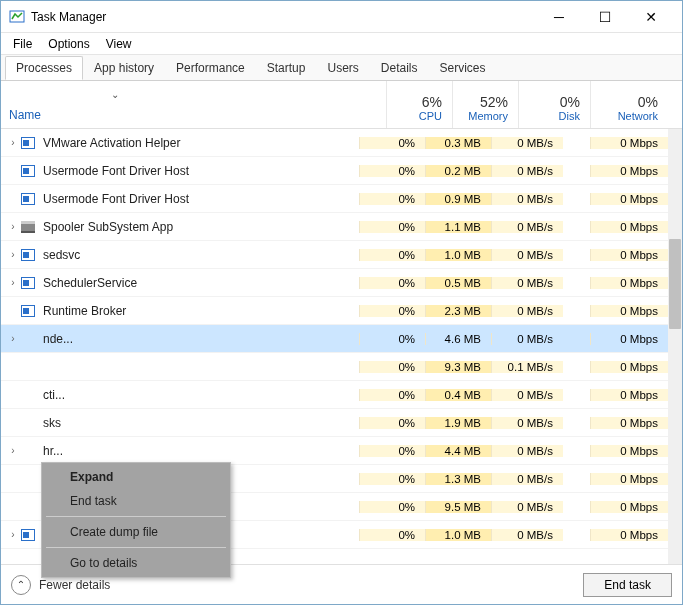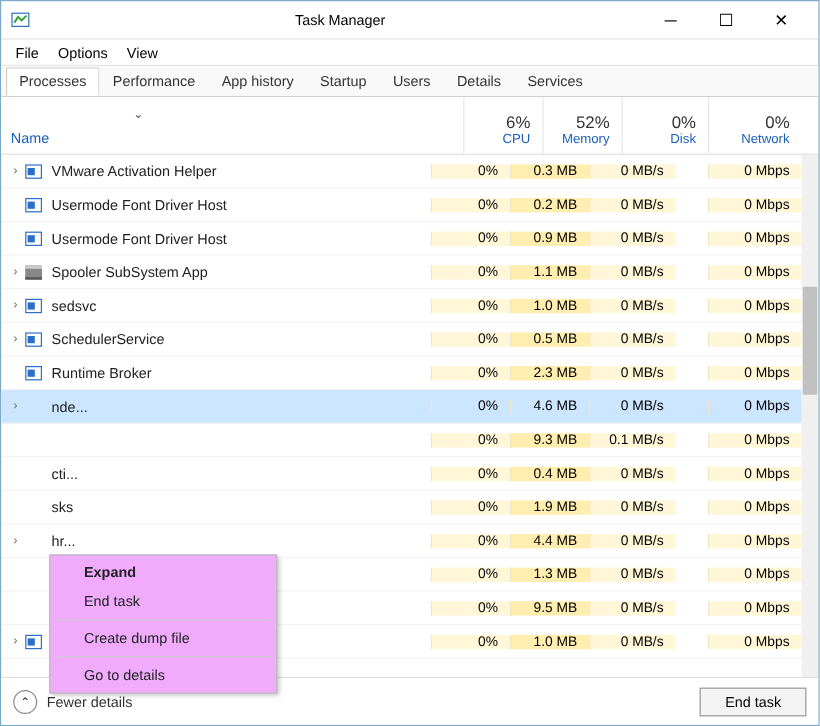--- a/index.html
+++ b/index.html
@@ -1,17 +1,17 @@
 <!DOCTYPE html>
 <html><head>
 <meta charset="utf-8">
 <style>
 * { box-sizing: border-box; margin: 0; padding: 0; font-family: 'Segoe UI', Tahoma, sans-serif; font-size: 12px; }
 body { background: #fff; width: 683px; height: 605px; border: 1px solid #7ea8c8; position: relative; overflow: hidden; }
-.titlebar { height: 32px; display: flex; align-items: center; padding: 0 8px; border-bottom: 1px solid #e5e5e5; text-align: center; }
+.titlebar { height: 32px; display: flex; align-items: center; padding: 0 8px; border-bottom: 1px solid #e5e5e5; }
 .titlebar-icon { width: 16px; height: 16px; margin-right: 6px; }
 .titlebar-title { flex: 1; font-size: 12px; }
 .win-controls { display: flex; height: 100%; }
 .win-btn { width: 46px; display: flex; align-items: center; justify-content: center; font-size: 14px; }
 .menubar { height: 22px; display: flex; align-items: center; padding: 0 6px; gap: 4px; border-bottom: 1px solid #e5e5e5; }
 .menubar-item { padding: 2px 6px; }
 .tabbar { height: 26px; display: flex; align-items: center; padding: 0 4px; border-bottom: 1px solid #d0d0d0; background: #f9f9f9; }
 .tab { padding: 4px 10px; border: 1px solid transparent; border-bottom: none; color: #333; }
 .tab.active { background: #fff; border-color: #d0d0d0; border-bottom: 1px solid #fff; margin-bottom: -1px; border-radius: 2px 2px 0 0; }
 .headers { height: 48px; display: flex; border-bottom: 1px solid #e0e0e0; background: #fff; }
@@ -37,21 +37,21 @@
 .row.selected .cell.cpu { background: #cce6ff; }
 .row.selected .cell.mem { background: #cce6ff; }
 .row.selected .cell.disk { background: #cce6ff; }
 .row.selected .cell.net { background: #cce6ff; }
 .scrollbar { position: absolute; right: 0; top: 0; width: 14px; height: 100%; background: #f0f0f0; }
 .scroll-thumb { position: absolute; right: 1px; width: 12px; top: 110px; height: 90px; background: #c0c0c0; border-radius: 1px; }
 .footer { position: absolute; bottom: 0; left: 0; right: 0; height: 40px; border-top: 1px solid #e0e0e0; display: flex; align-items: center; padding: 0 10px; background: #fff; }
 .fewer { display: flex; align-items: center; gap: 8px; color: #333; }
 .fewer-circle { width: 20px; height: 20px; border: 1px solid #888; border-radius: 50%; display: flex; align-items: center; justify-content: center; font-size: 10px; }
 .endtask { margin-left: auto; padding: 4px 20px; border: 1px solid #999; background: #f3f3f3; }
-.context-menu { position: absolute; left: 40px; top: 333px; width: 190px; background: #f0abfc; border: 1px solid #bbb; box-shadow: 2px 2px 4px rgba(0,0,0,0.25); z-index: 10; padding: 2px; }
+.context-menu { position: absolute; left: 40px; top: 333px; width: 190px; background: #a3a3a3; border: 1px solid #bbb; box-shadow: 2px 2px 4px rgba(0,0,0,0.25); z-index: 10; padding: 2px; }
 .cm-item { padding: 5px 12px 5px 26px; position: relative; color: #222; }
 .cm-item .arrow { position: absolute; right: 8px; top: 6px; font-size: 10px; }
 .cm-sep { height: 1px; background: #ccc; margin: 3px 2px; }
 .generic-icon { width: 14px; height: 12px; border: 1px solid #2a6fc9; background: #fff; position: relative; }
 .generic-icon::after { content: ''; position: absolute; left: 1px; top: 2px; width: 6px; height: 6px; background: #2a6fc9; }
 .printer-icon { width: 14px; height: 12px; background: #888; border-top: 3px solid #ccc; border-bottom: 2px solid #555; }
 </style>
 </head>
 <body>
 
@@ -71,22 +71,22 @@
 </div>
 
 <div class="menubar">
   <span class="menubar-item">File</span>
   <span class="menubar-item">Options</span>
   <span class="menubar-item">View</span>
 </div>
 
 <div class="tabbar">
   <div class="tab active">Processes</div>
+  <div class="tab">App history</div>
   <div class="tab">Performance</div>
-  <div class="tab">App history</div>
   <div class="tab">Startup</div>
   <div class="tab">Users</div>
   <div class="tab">Details</div>
   <div class="tab">Services</div>
 </div>
 
 <div class="headers">
   <div class="col-name">
     <span class="caret">⌄</span>
     <span>Name</span>

